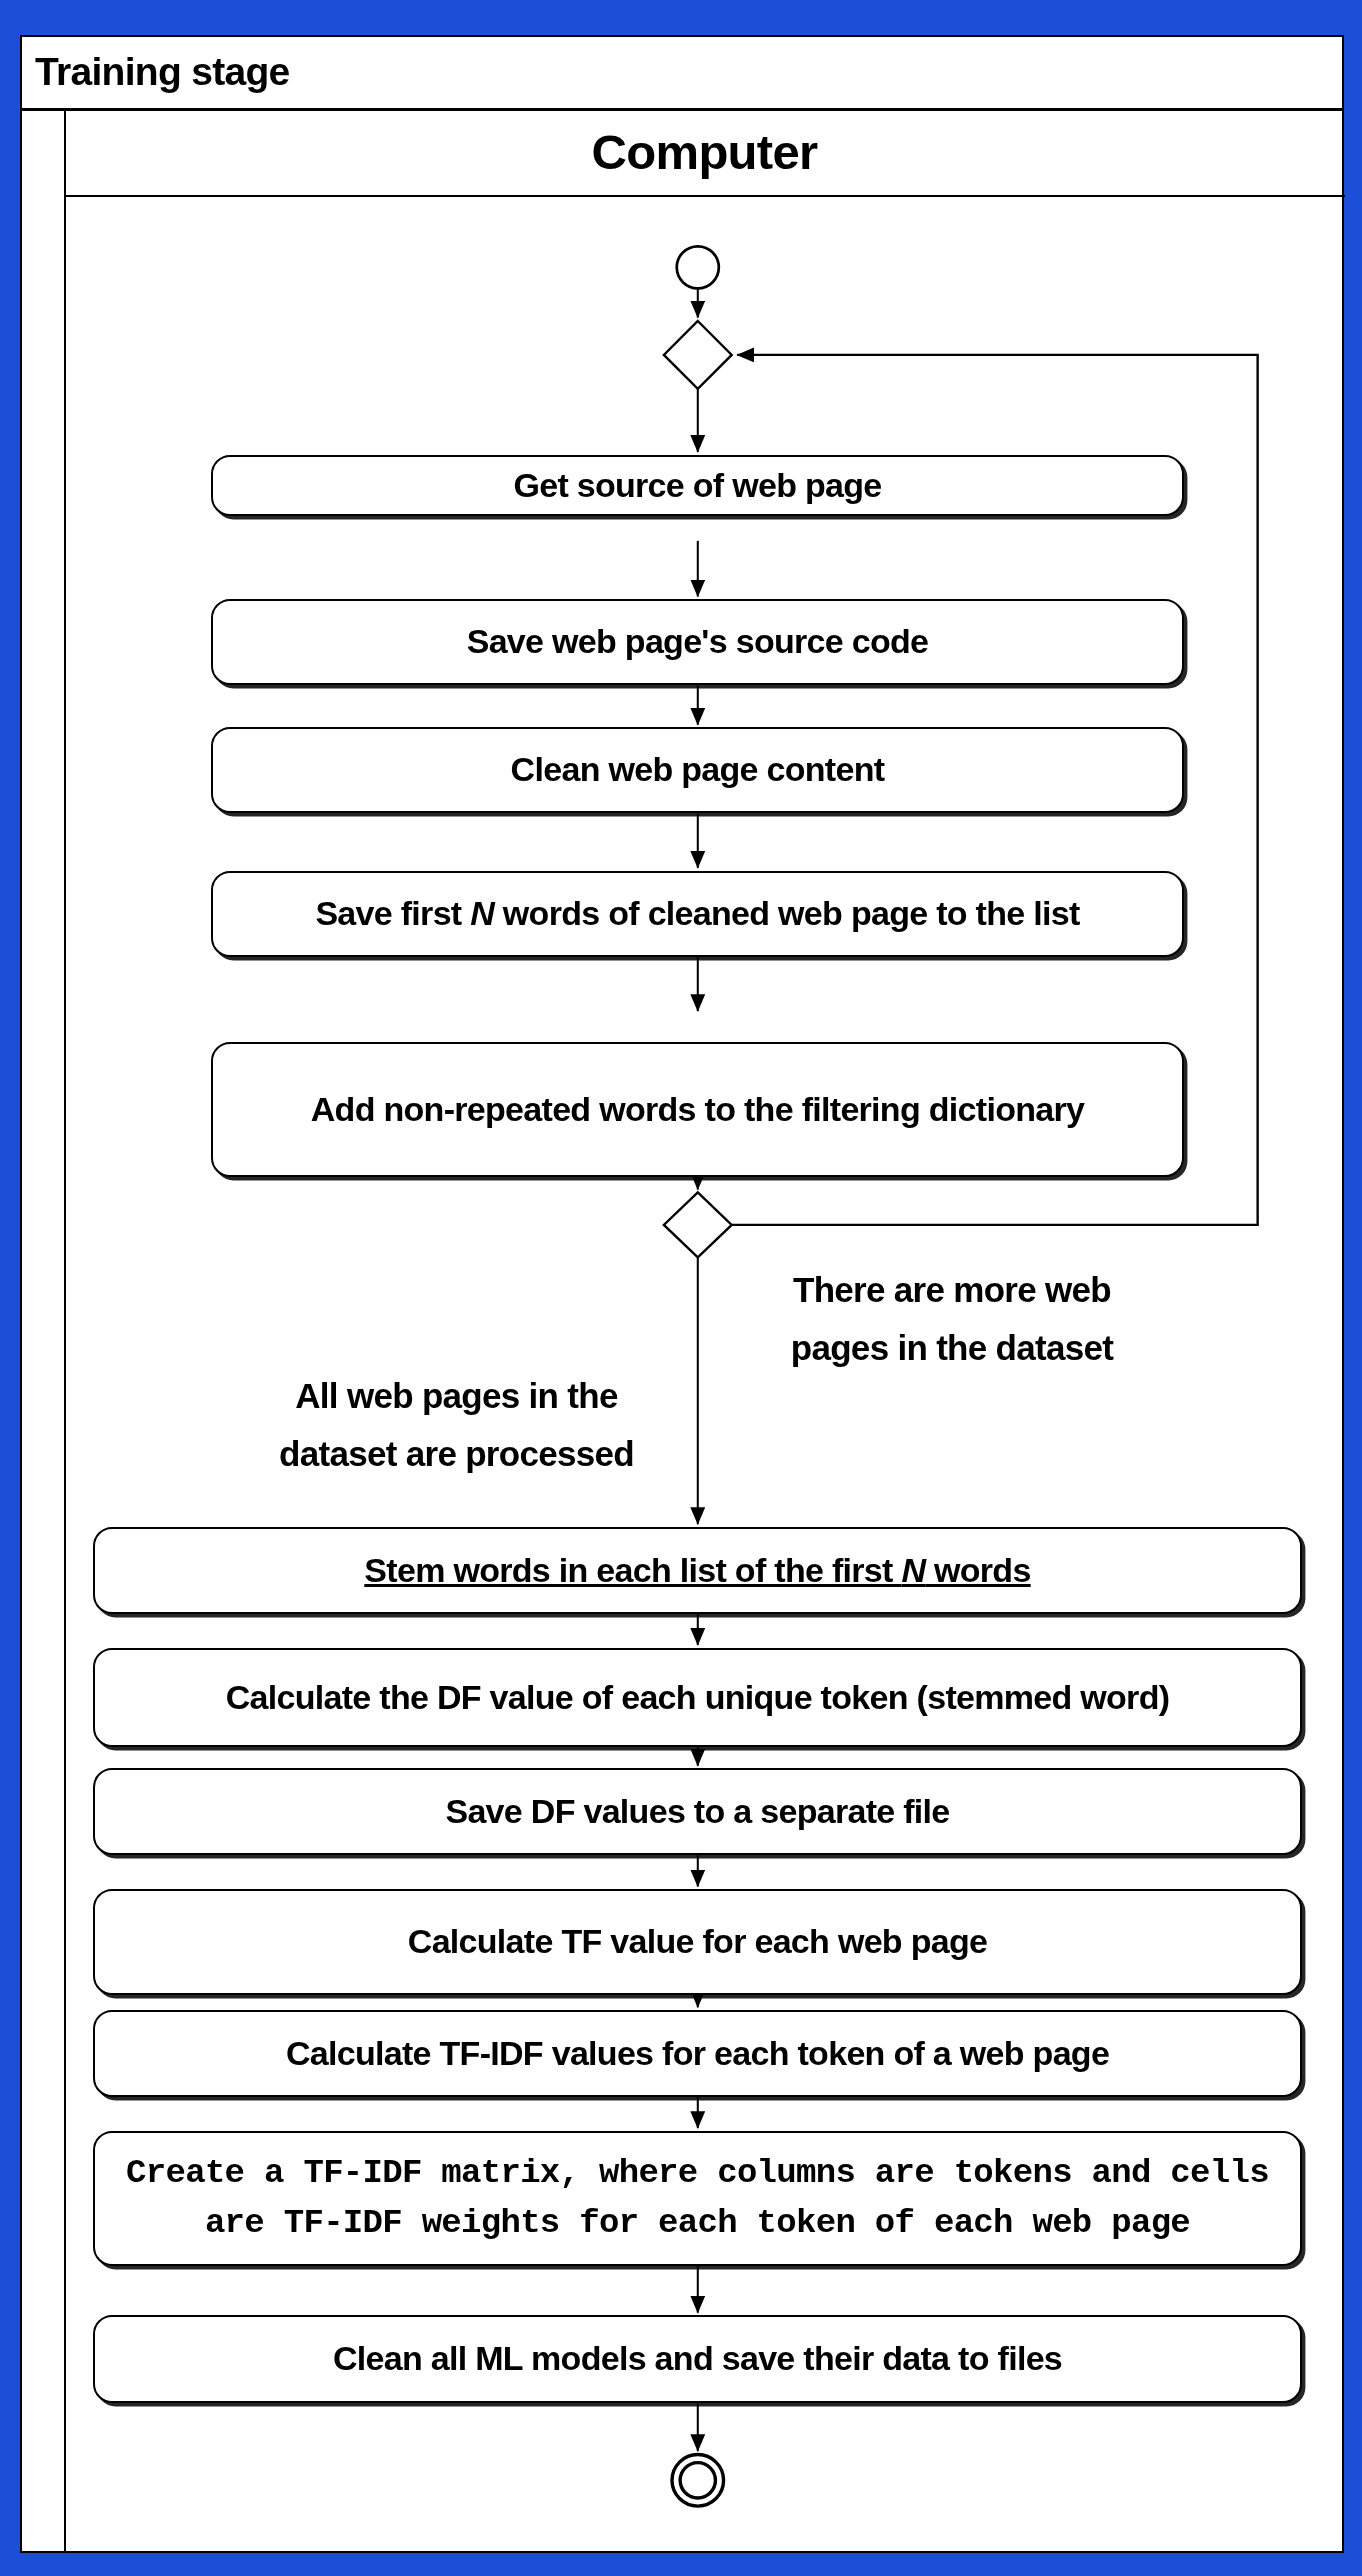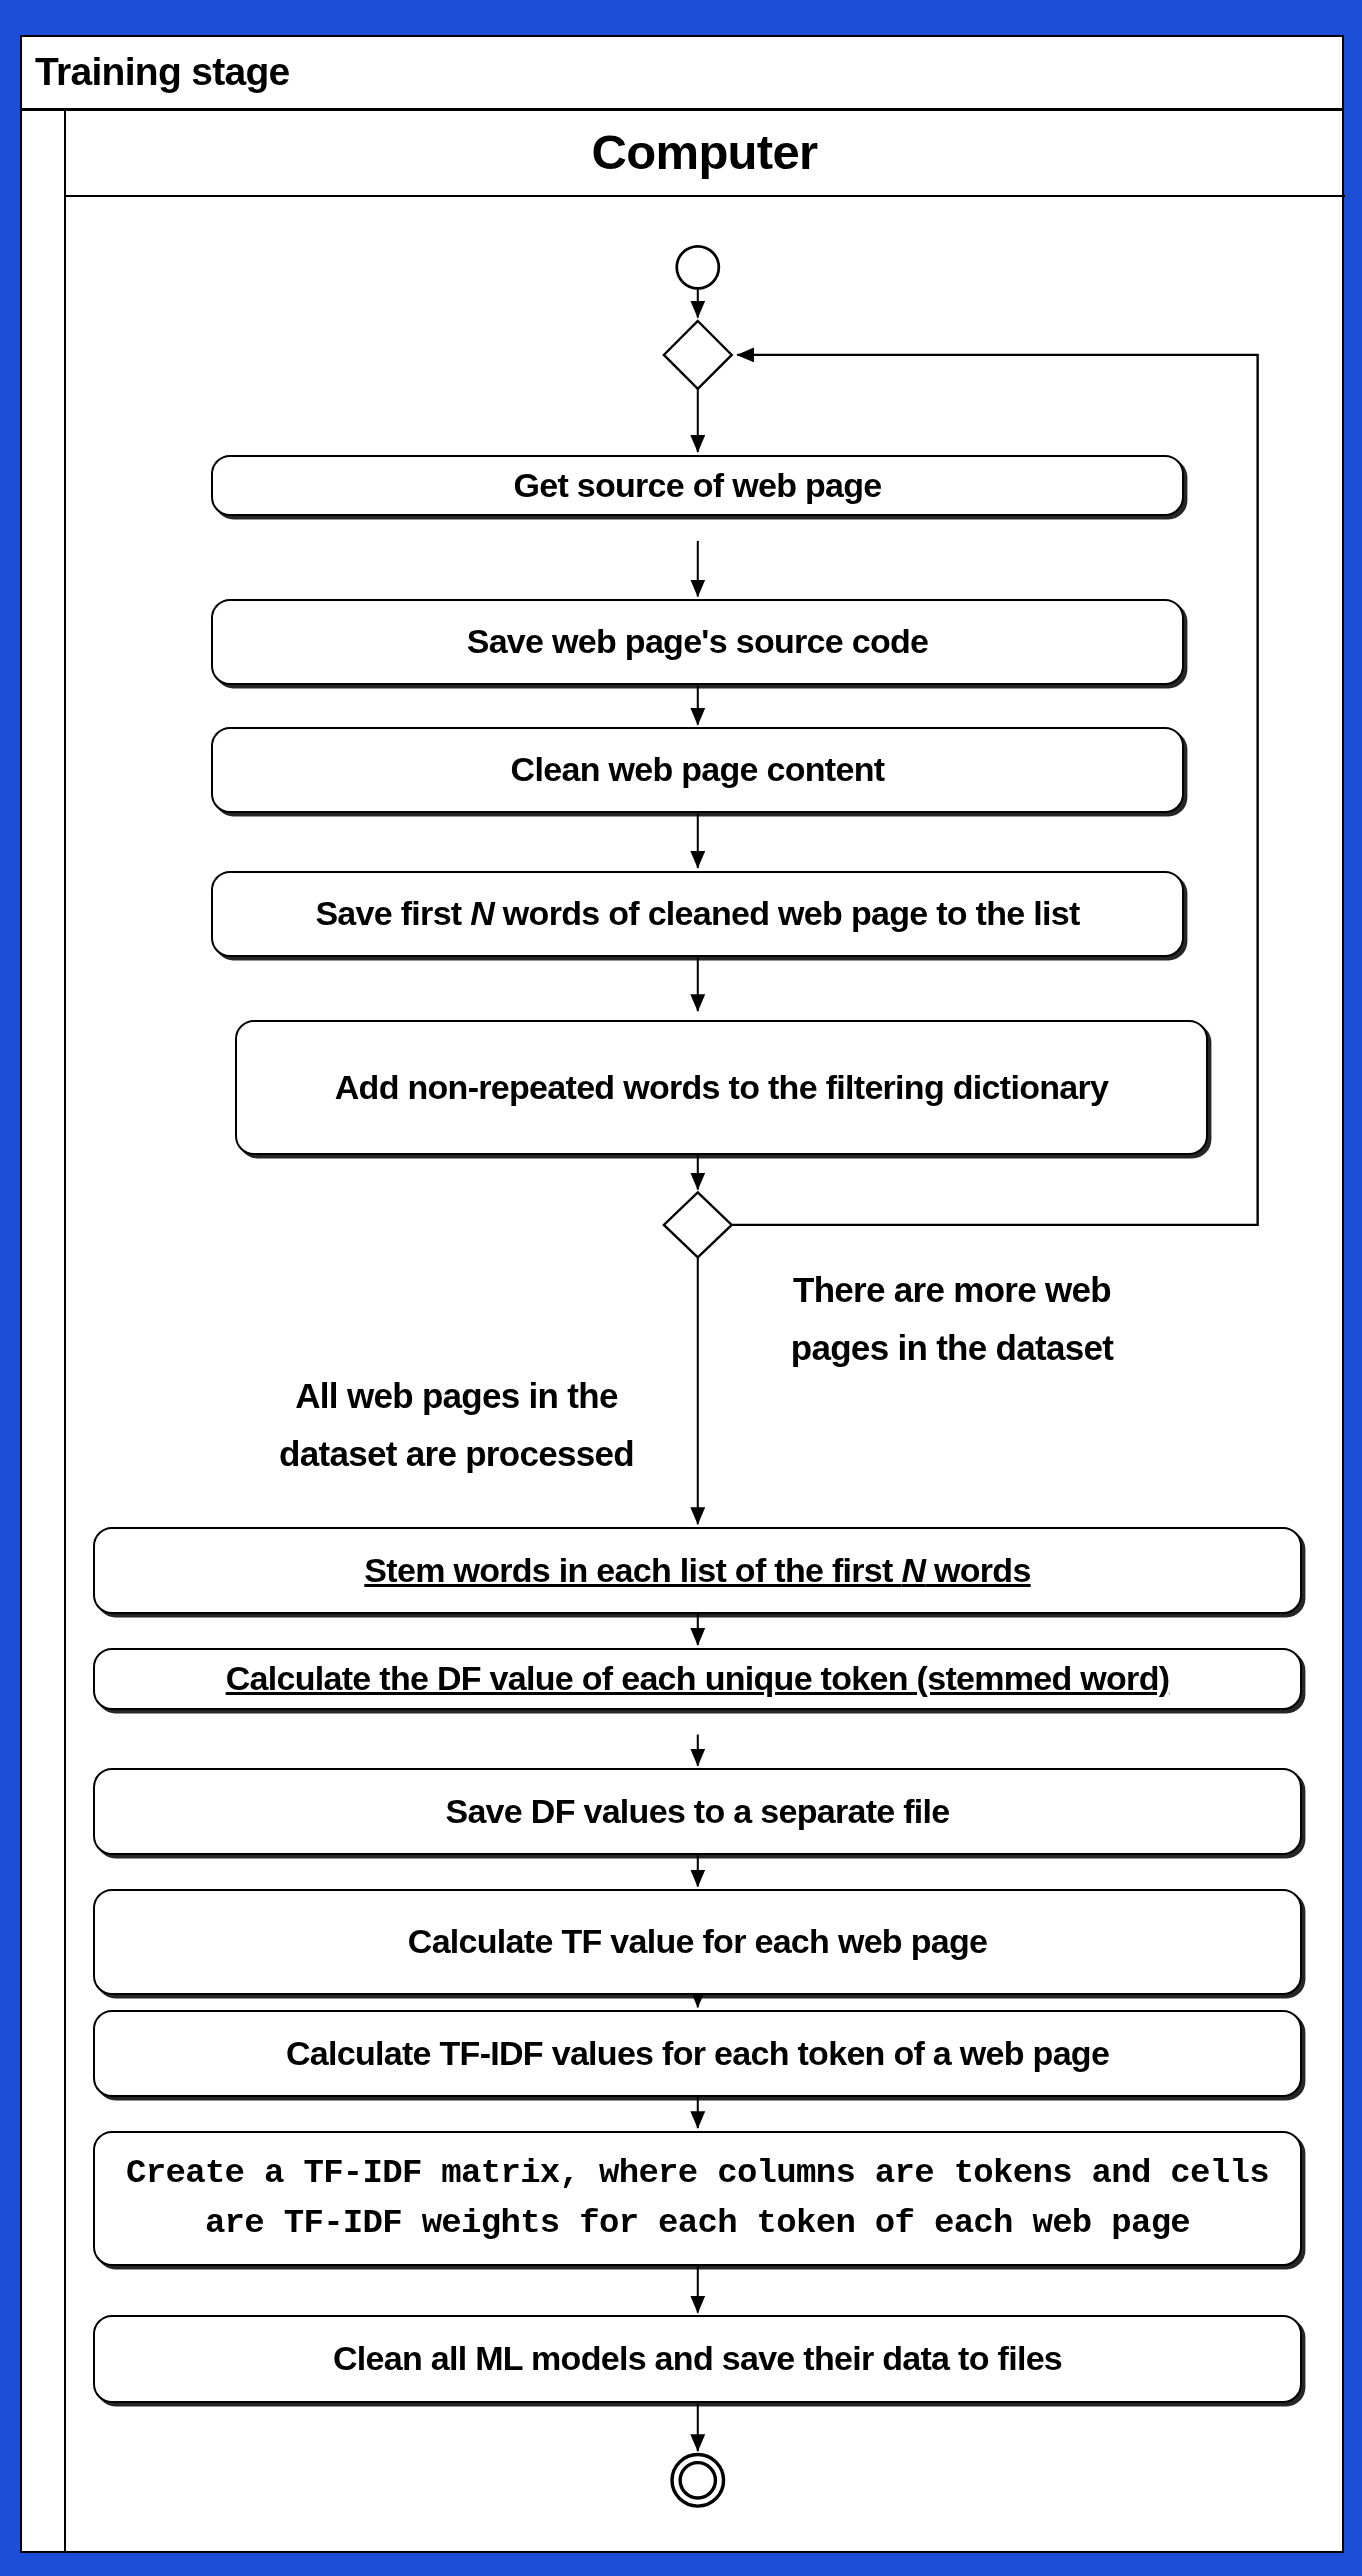--- a/index.html
+++ b/index.html
@@ -86,28 +86,28 @@
   </div>
   <div class="box narrow one-line" style="top:599px;height:86px;">
     <span class="txt"><span>Save web page's source code</span><i></i><span></span></span>
   </div>
   <div class="box narrow one-line" style="top:727px;height:86px;">
     <span class="txt"><span>Clean web page content</span><i></i><span></span></span>
   </div>
   <div class="box narrow one-line" style="top:871px;height:86px;">
     <span class="txt"><span>Save first </span><i>N</i><span> words of cleaned web page to the list</span></span>
   </div>
-  <div class="box narrow" style="top:1020px;height:135px;margin-left:24px;">
+  <div class="box narrow" style="top:1042px;height:135px;">
     <span class="txt" style="max-width:848px;"><span>Add non-repeated words to the filtering dictionary</span><i></i><span></span></span>
   </div>
 
   <div class="box wide one-line" style="top:1527px;height:87px;text-decoration:underline;">
     <span class="txt"><span>Stem words in each list of the first </span><i>N</i><span> words</span></span>
   </div>
-  <div class="box wide one-line" style="top:1648px;height:62px;text-decoration:underline;">
+  <div class="box wide one-line" style="top:1648px;height:99px;">
     <span class="txt"><span>Calculate the DF value of each unique token (stemmed word)</span><i></i><span></span></span>
   </div>
   <div class="box wide one-line" style="top:1768px;height:87px;">
     <span class="txt"><span>Save DF values to a separate file</span><i></i><span></span></span>
   </div>
   <div class="box wide one-line" style="top:1889px;height:106px;">
     <span class="txt"><span>Calculate TF value for each web page</span><i></i><span></span></span>
   </div>
   <div class="box wide one-line" style="top:2010px;height:87px;">
     <span class="txt"><span>Calculate TF-IDF values for each token of a web page</span><i></i><span></span></span>

